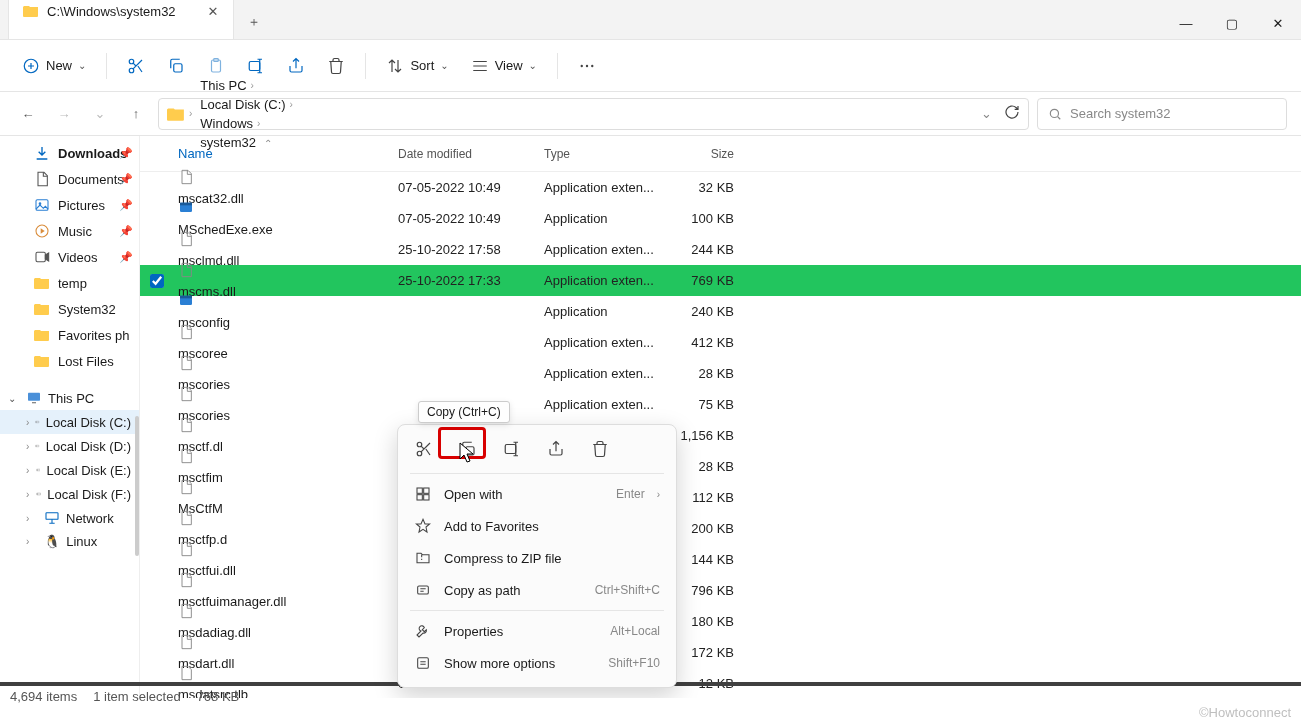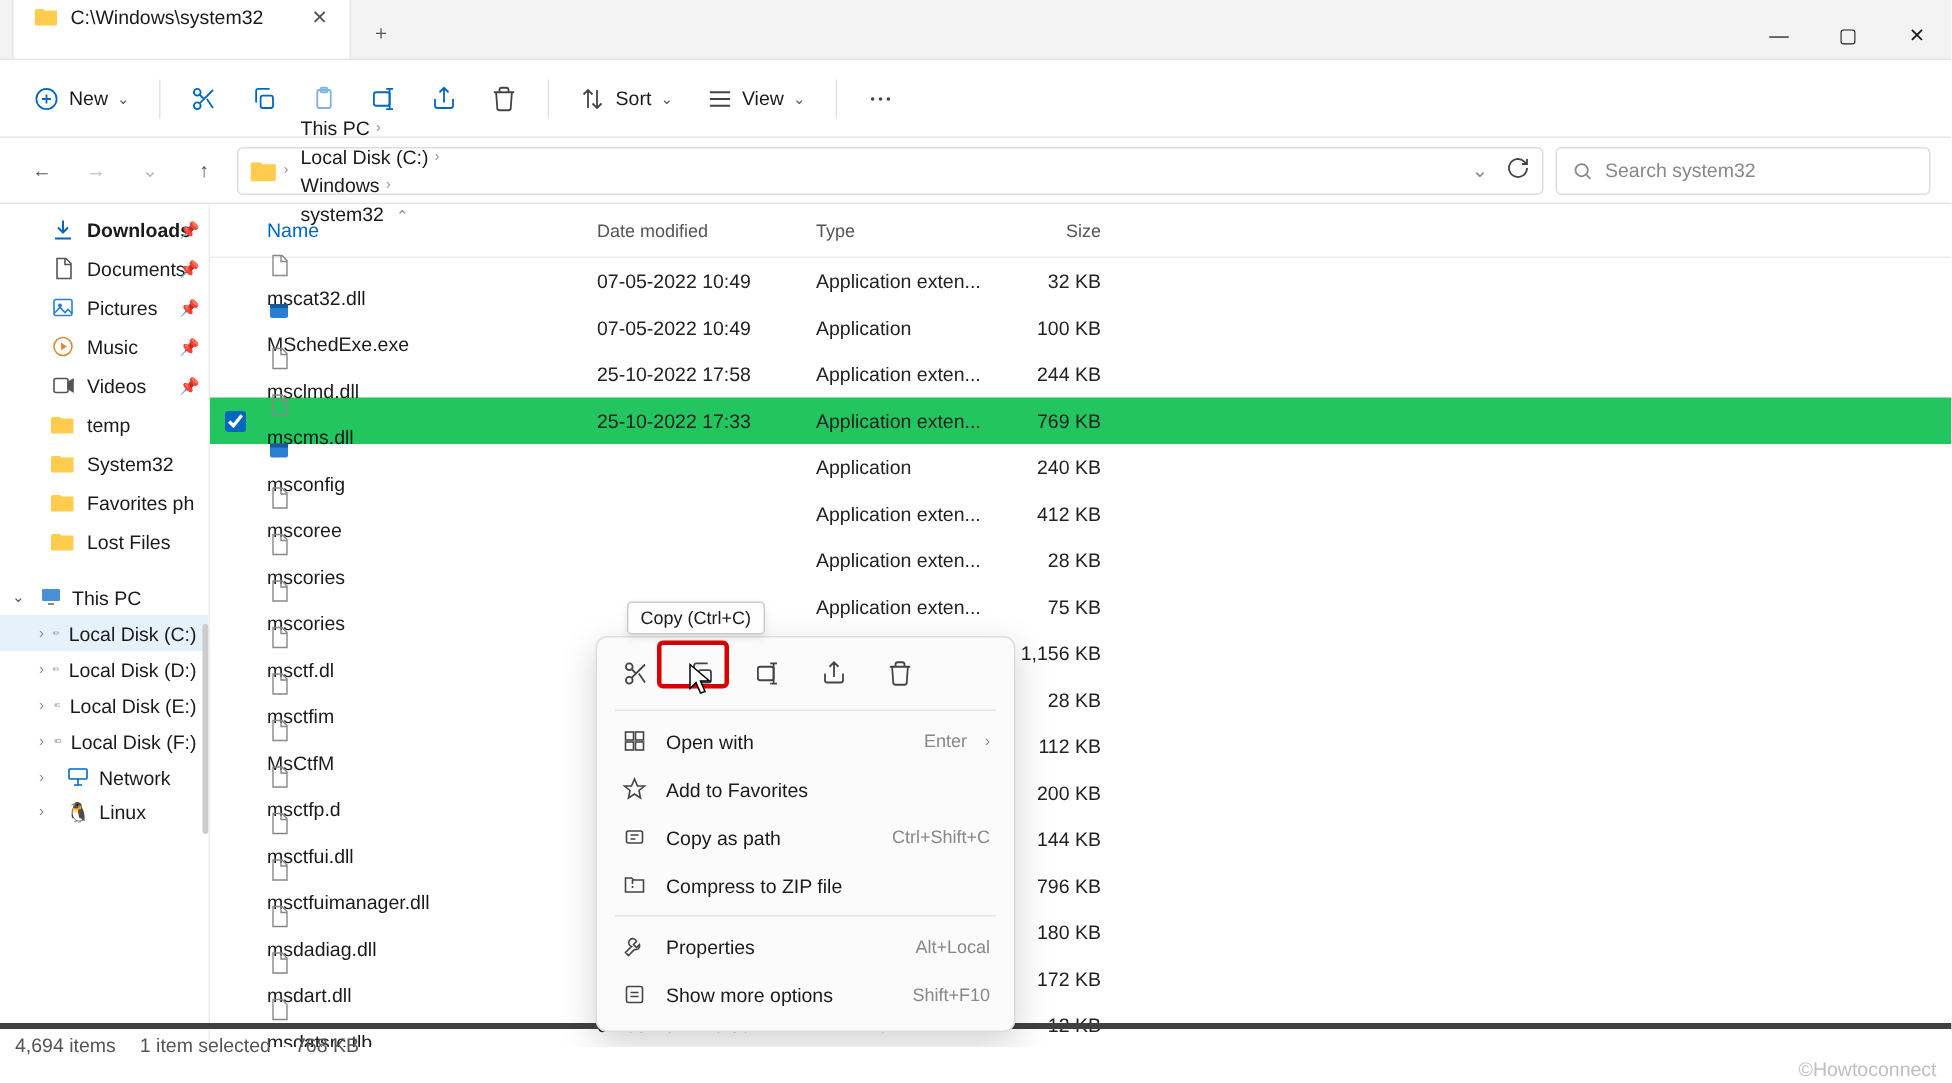--- a/index.html
+++ b/index.html
@@ -650,36 +650,36 @@
               <svg width="16" height="16" viewBox="0 0 24 24" fill="none" stroke="#444" stroke-width="1.6">
                 <path d="M12 2l3 7h7l-5.5 4.5L18 21l-6-4-6 4 1.5-7.5L2 9h7z"></path>
               </svg>
             </span>
     <span class="mi-label">Add to Favorites</span>
 
     </div>
           <div class="ctx-item">
             <span class="mi-ico">
               <svg width="16" height="16" viewBox="0 0 24 24" fill="none" stroke="#444" stroke-width="1.6">
+                <path d="M3 5h6l2 2h10v12H3z"></path>
+                <path d="M10 7v4m0 2v2"></path>
+              </svg>
+            </span>
+    <span class="mi-label">Compress to ZIP file</span>
+
+    </div>
+          <div class="ctx-item">
+            <span class="mi-ico">
+              <svg width="16" height="16" viewBox="0 0 24 24" fill="none" stroke="#444" stroke-width="1.6">
                 <rect x="4" y="6" width="16" height="12" rx="2"></rect>
                 <path d="M8 10h8M8 14h5"></path>
               </svg>
             </span>
     <span class="mi-label">Copy as path</span>
     <span class="mi-short">Ctrl+Shift+C</span>
-    </div>
-          <div class="ctx-item">
-            <span class="mi-ico">
-              <svg width="16" height="16" viewBox="0 0 24 24" fill="none" stroke="#444" stroke-width="1.6">
-                <path d="M3 5h6l2 2h10v12H3z"></path>
-                <path d="M10 7v4m0 2v2"></path>
-              </svg>
-            </span>
-    <span class="mi-label">Compress to ZIP file</span>
-
     </div>
           <div class="ctx-sep"></div>
           <div class="ctx-item">
             <span class="mi-ico">
               <svg width="16" height="16" viewBox="0 0 24 24" fill="none" stroke="#444" stroke-width="1.6">
                 <path d="M14 7a4 4 0 1 0-5 5l-6 6 3 3 6-6a4 4 0 0 0 5-5l-3 3-3-3z"></path>
               </svg>
             </span>
     <span class="mi-label">Properties</span>
     <span class="mi-short">Alt+Local</span>

